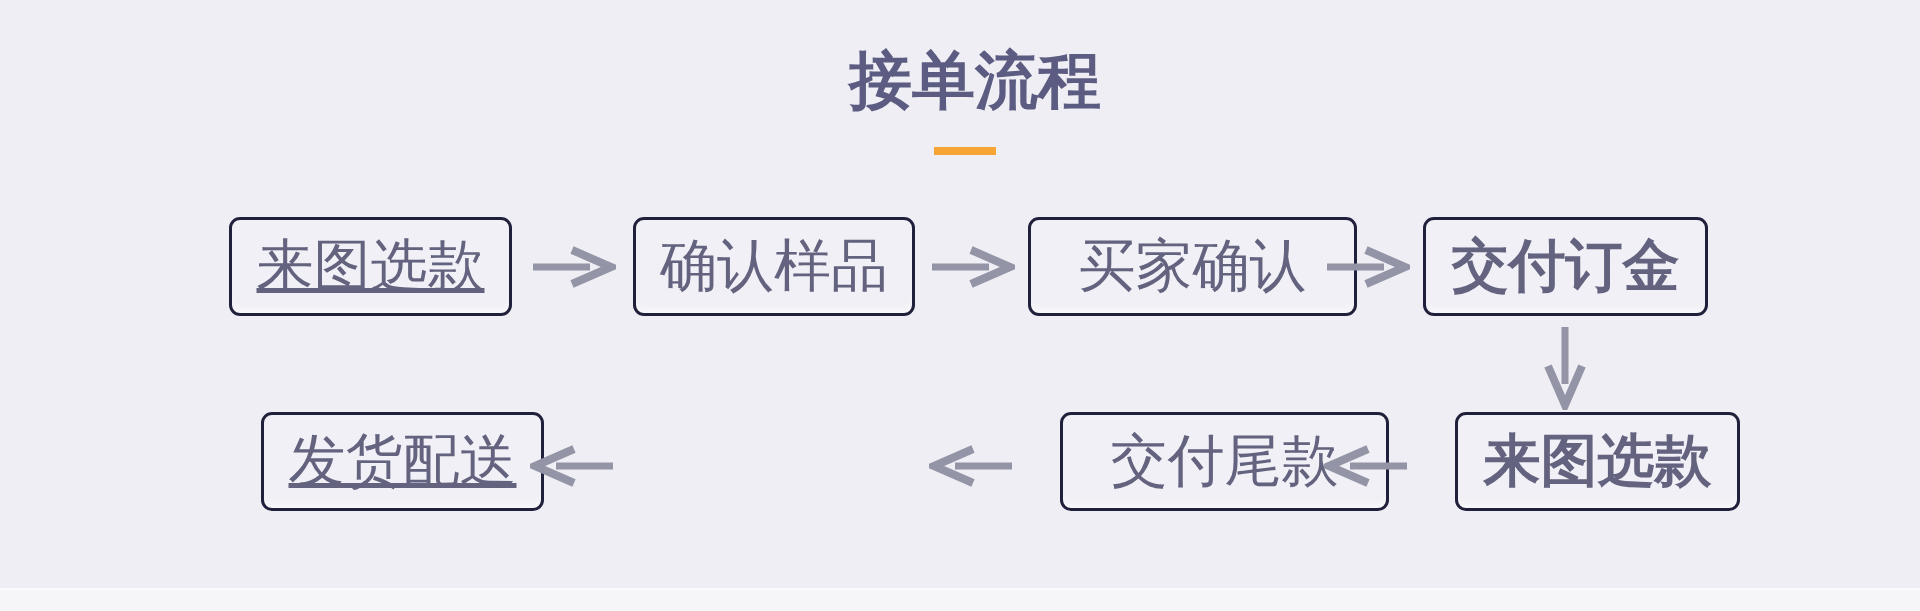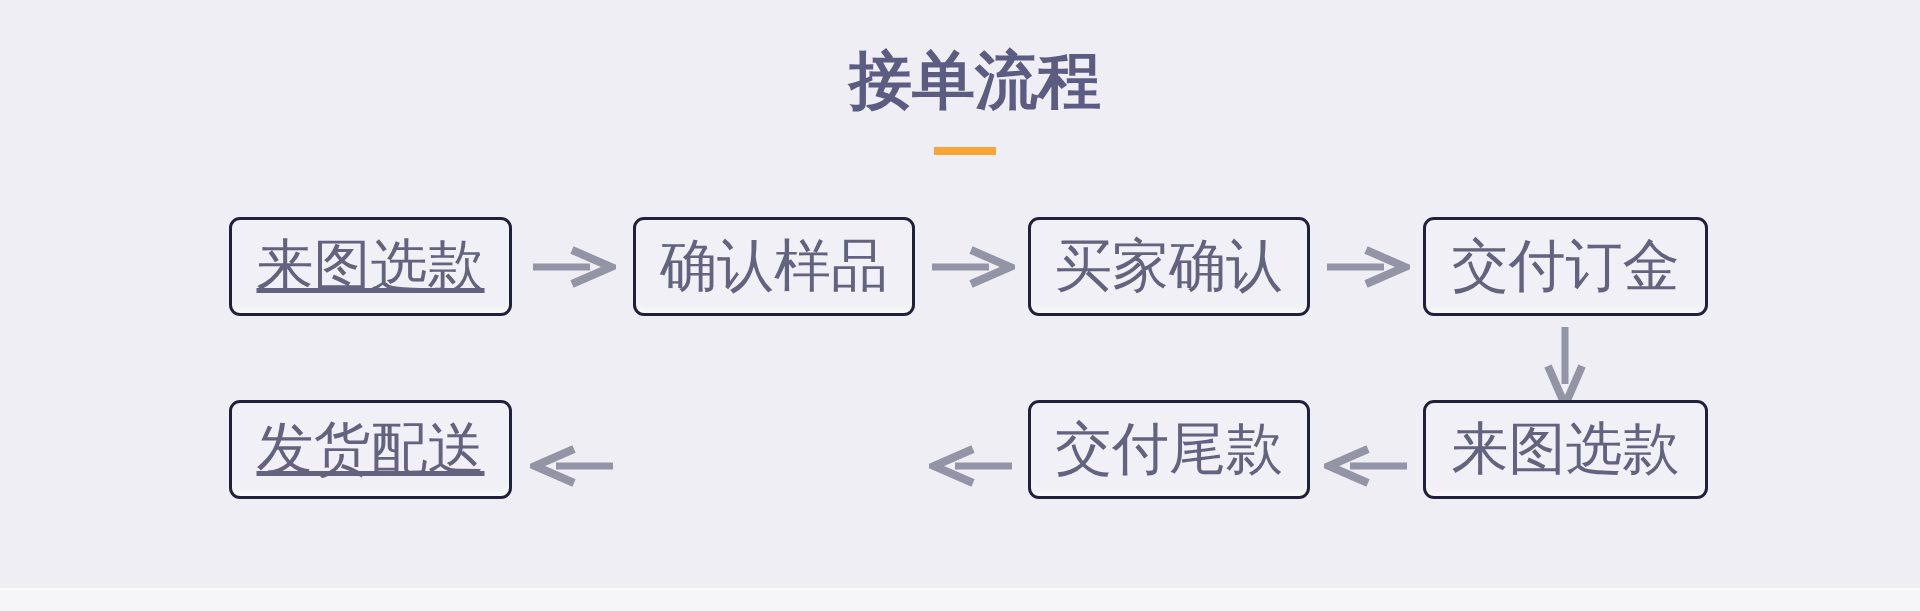--- a/index.html
+++ b/index.html
@@ -46,25 +46,25 @@
     border-radius: 11px;
     display: flex;
     align-items: center;
     justify-content: center;
     font-size: 57px;
     color: #63637F;
     white-space: nowrap;
     box-shadow: inset 0 -7px 10px -6px rgba(255,255,255,0.9);
   }
   .r1 { top: 217px; }
-  .r2 { top: 400px; }
+  .r2 { top: 412px; margin-left: 32px; }
   .c1 { left: 229px;  width: 283px; text-decoration: underline; }
   .c2 { left: 633px;  width: 282px; }
-  .c3 { left: 1028px; width: 282px; }
-  .c4 { left: 1423px; width: 285px; }
+  .c3 { left: 1028px; width: 329px; }
+  .c4 { left: 1423px; width: 285px; font-weight: bold; }
 
   .arrow { position: absolute; color: #9394A6; }
   .arrow svg { display: block; }
   .arrow line, .arrow polyline {
     stroke: currentColor;
     stroke-linecap: butt;
     stroke-linejoin: miter;
   }
 
   .ar-1 { left: 530px;  top: 245px; }

